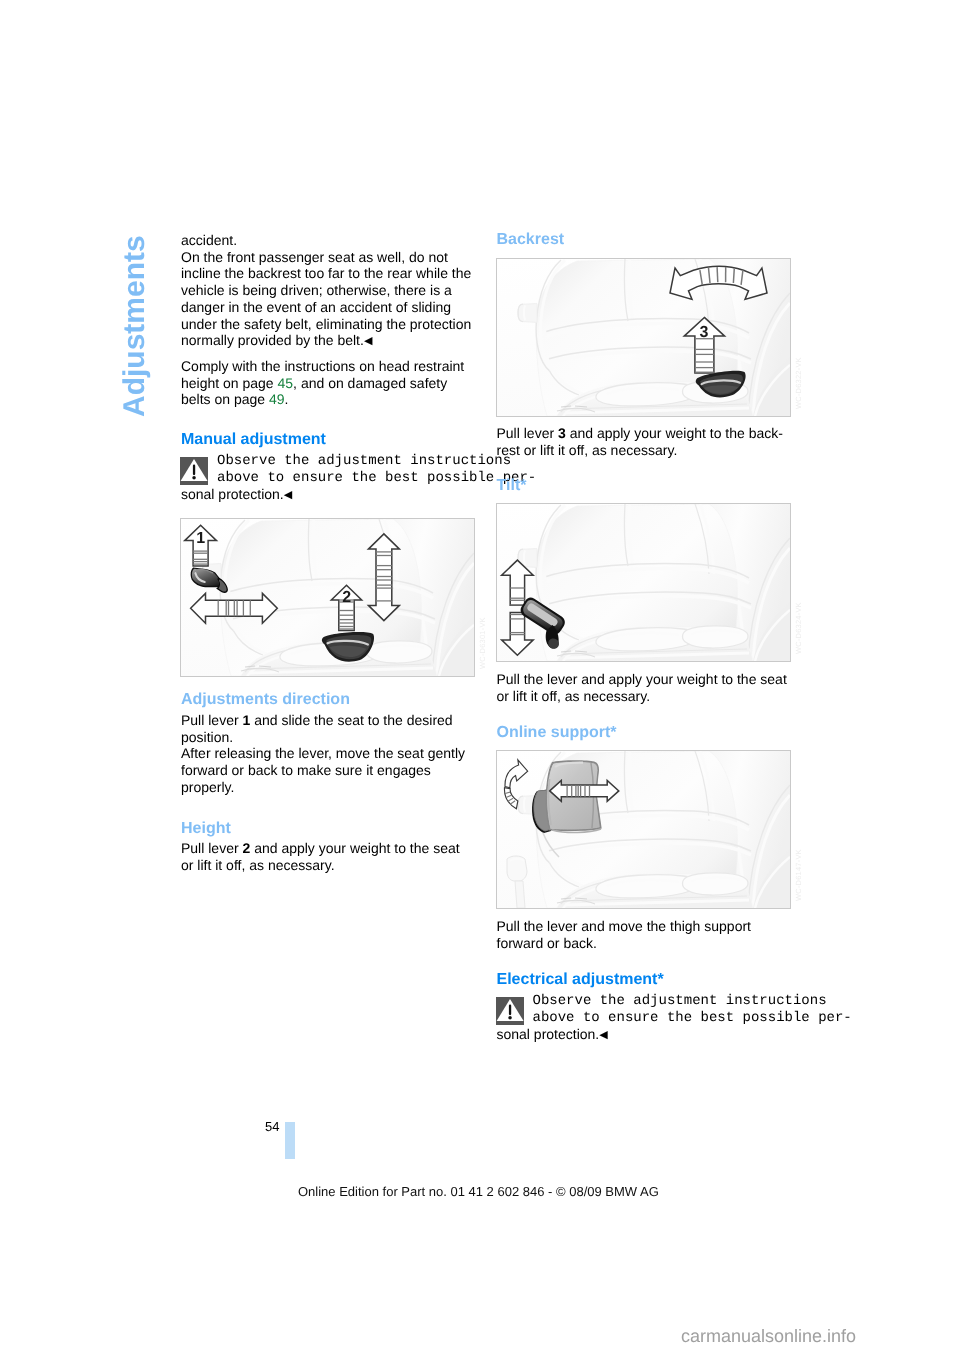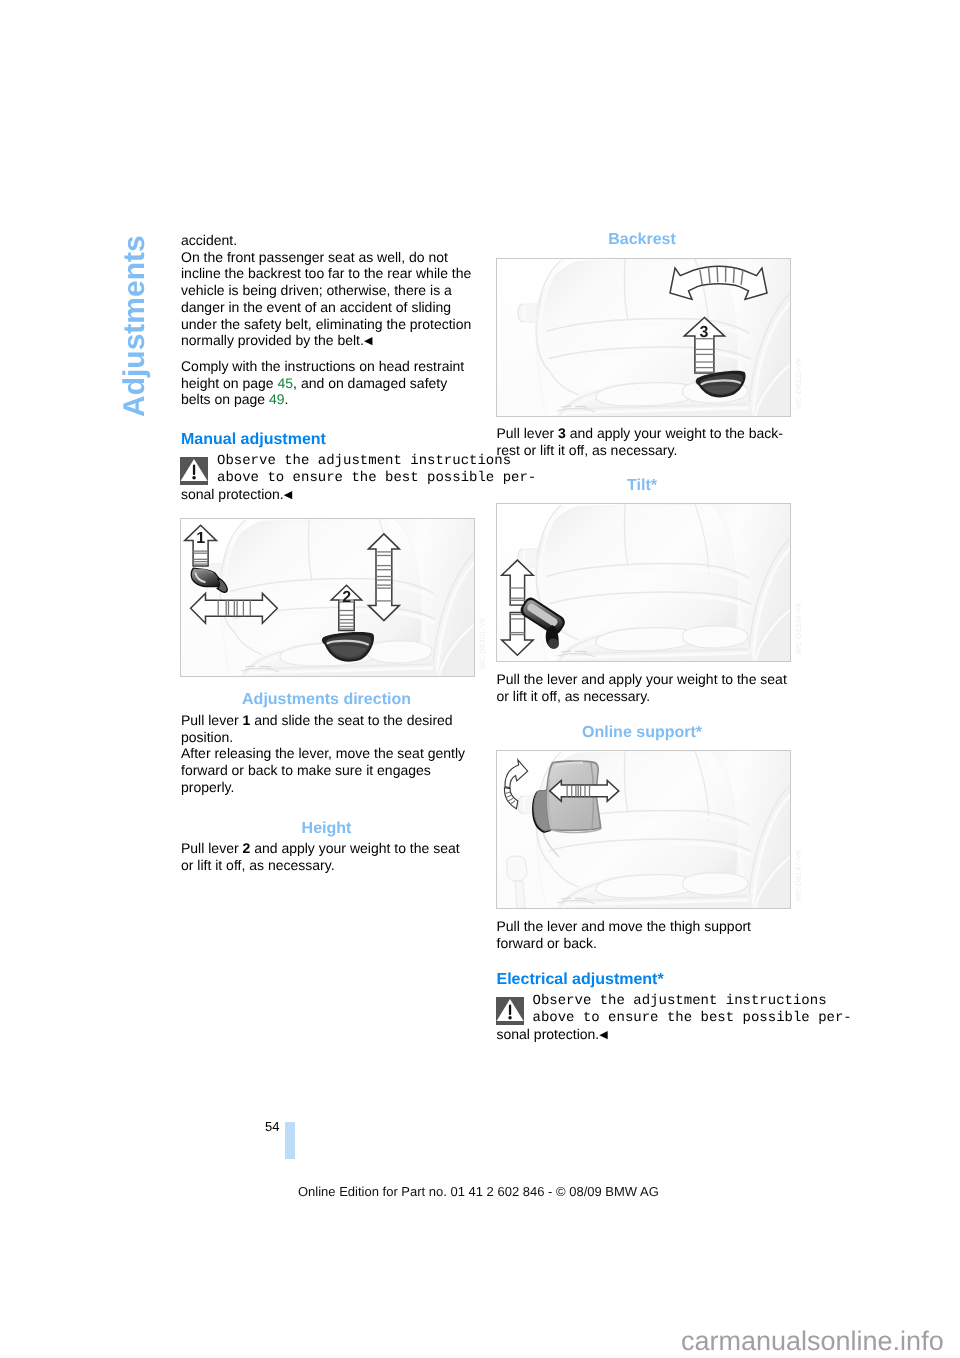--- a/index.html
+++ b/index.html
@@ -26,21 +26,21 @@
 
   .col{position:absolute;width:291px;}
   .col-left{left:181px;top:0;}
   .col-right{left:496.5px;top:0;}
 
   .blk{position:absolute;width:291px;}
 
   p{margin:0;font-size:14px;line-height:16.7px;}
 
   h2{margin:0;font-size:16px;line-height:17px;color:#0084f0;font-weight:bold;}
-  h3{margin:0;font-size:16px;line-height:17px;color:#80bdf5;font-weight:bold;text-align:center;}
+  h3{margin:0;font-size:16px;line-height:17px;color:#80bdf5;font-weight:bold;}
 
   .ref{color:#15803d;}
   .bold{font-weight:bold;}
   .endmark{font-size:11px;vertical-align:1px;letter-spacing:0;}
 
   
   .note{position:absolute;}
   .note .wicon{position:absolute;left:-1px;top:4px;width:28px;height:28px;}
   .note .nl{display:block;white-space:nowrap;}
   .note .nl1,.note .nl2{padding-left:36px;font-family:Liberation Mono, monospace;}
@@ -49,21 +49,21 @@
   .figure{position:absolute;left:-1px;top:0;width:295px;height:159px;
           border:1px solid #c9c9c9;box-sizing:border-box;background:#fff;overflow:hidden;}
   .figcode{position:absolute;left:297px;top:151px;height:11px;width:160px;
            color:#eeeeee;font-size:7.5px;letter-spacing:0.2px;white-space:nowrap;
            transform-origin:0 0;transform:rotate(-90deg);text-align:left;}
 
   
   .pagenum{position:absolute;left:265px;top:1119px;font-size:13px;color:#000;}
   .fbar{position:absolute;left:285px;top:1122px;width:10px;height:37px;background:#bcdcf7;}
   .ftext{position:absolute;left:298px;top:1138px;font-size:13px;color:#111;white-space:nowrap;margin-top:46px;}
-  .wm{position:absolute;left:681px;top:1326px;color:#a0a0a0;font-size:27px;white-space:nowrap;}
+  .wm{position:absolute;left:681px;top:1326px;color:#a0a0a0;font-size:18px;white-space:nowrap;}
 </style>
 </head>
 <body>
 
 <div class="page">
 
   <div class="chapter-title">Adjustments</div>
 
   <div class="col col-left">
 

